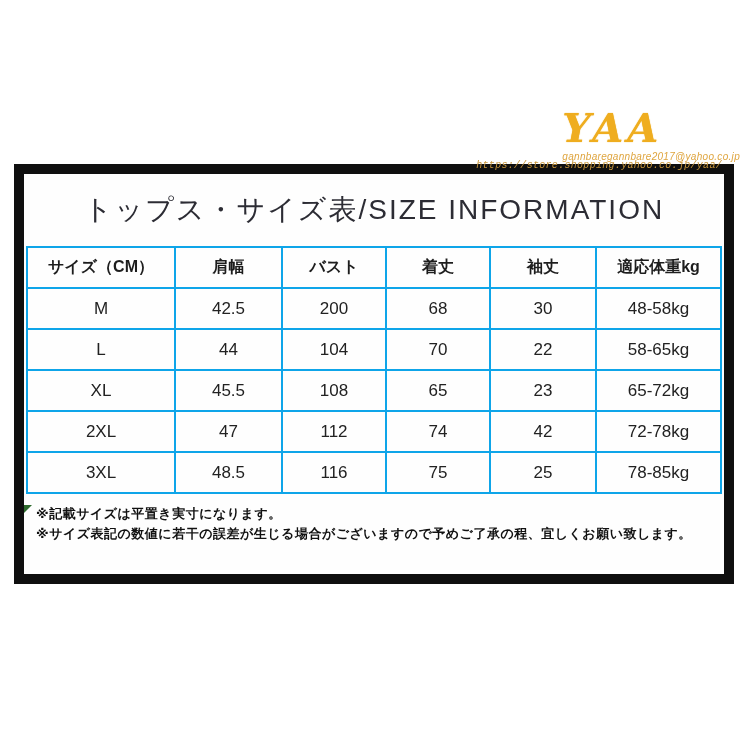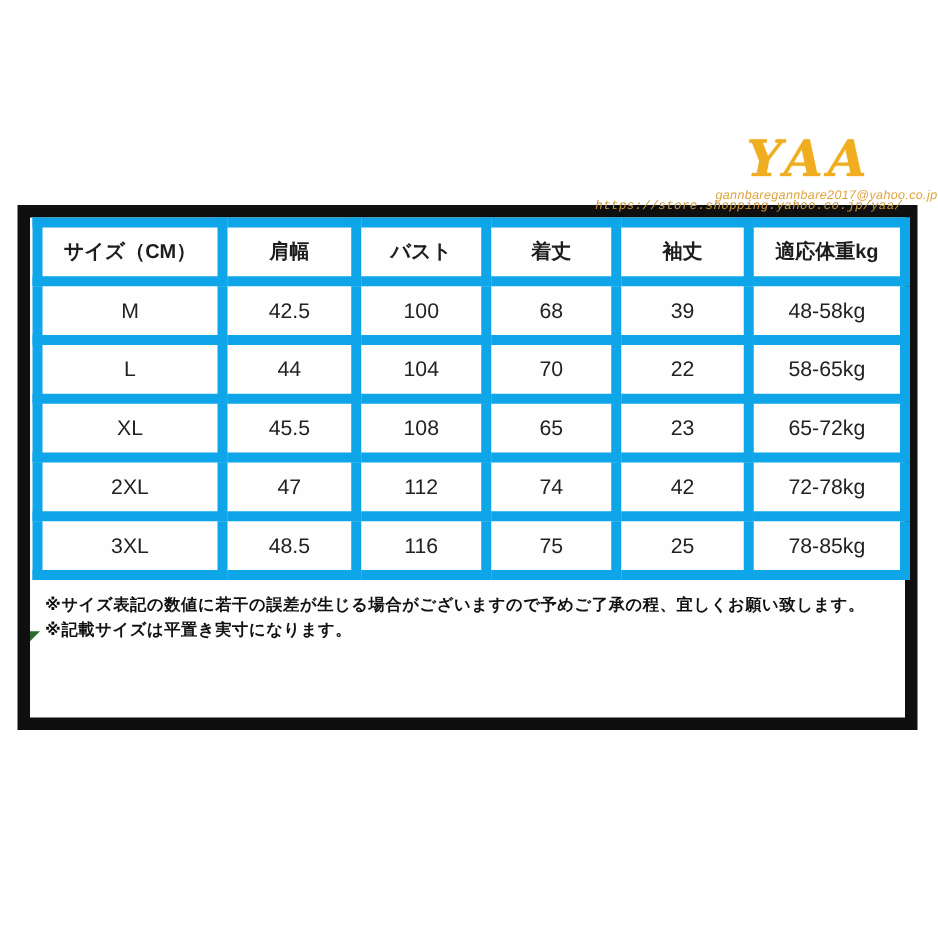--- a/index.html
+++ b/index.html
@@ -2,21 +2,21 @@
 <html><head>
 <meta charset="utf-8">
 <style>
   html,body{margin:0;padding:0;}
   body{
     width:750px;height:750px;position:relative;background:#ffffff;
     font-family:"Liberation Sans","DejaVu Sans",sans-serif;
     overflow:hidden;color:#222;
   }
   
-  .logo-wrap{position:absolute;top:108px;right:0;text-align:center;z-index:6;}
+  .logo-wrap{position:absolute;top:108px;right:10px;text-align:left;z-index:6;}
   .logo-text{
     font-size:40px;font-weight:900;font-style:italic;line-height:1;
     color:#efad1f;letter-spacing:4px;
     text-shadow:0 0 1px #e8a814;
     font-family:"DejaVu Serif","Liberation Serif",serif;
     margin-right:28px;
   }
   .logo-email{
     font-size:10px;font-style:italic;color:#dfa53f;letter-spacing:.3px;
     margin-top:3px;white-space:nowrap;
@@ -38,21 +38,21 @@
   .title{
     font-size:28px;color:#2c2c34;letter-spacing:2px;font-weight:400;
     white-space:nowrap;
   }
   
   table.size-table{
     border-collapse:collapse;table-layout:fixed;
     width:694px;margin:0 2px;
   }
   table.size-table th,table.size-table td{
-    border:8px solid #0ea5e9;height:39px;text-align:center;vertical-align:middle;
+    border:2px solid #0ea5e9;height:39px;text-align:center;vertical-align:middle;
     padding:0;overflow:hidden;white-space:nowrap;
   }
   table.size-table th{font-size:16px;font-weight:600;color:#1d1d1d;}
   table.size-table td{font-size:17px;font-weight:400;color:#222;}
   table.size-table col:nth-child(1){width:148px;}
   table.size-table col:nth-child(2){width:107px;}
   table.size-table col:nth-child(3){width:104px;}
   table.size-table col:nth-child(4){width:104px;}
   table.size-table col:nth-child(5){width:106px;}
   table.size-table col:nth-child(6){width:125px;}
@@ -75,20 +75,23 @@
 <body>
 
 <div class="logo-wrap">
   <div class="logo-text">YAA</div>
   <div class="logo-email">gannbaregannbare2017@yahoo.co.jp</div>
 </div>
 <div class="logo-url">https://store.shopping.yahoo.co.jp/yaa/</div>
 
 <div class="frame">
   <div class="frame-inner">
+    <div class="title-row">
+      <div class="title">トップス・サイズ表/SIZE INFORMATION</div>
+    </div>
 
     <table class="size-table">
       <colgroup>
         <col>
           <col>
           <col>
           <col>
           <col>
           <col>
       </colgroup>
@@ -99,23 +102,23 @@
             <th>バスト</th>
             <th>着丈</th>
             <th>袖丈</th>
             <th>適応体重kg</th>
           </tr>
       </thead>
       <tbody>
           <tr>
             <td>M</td>
             <td>42.5</td>
-            <td>100</td>
+            <td>200</td>
             <td>68</td>
-            <td>39</td>
+            <td>30</td>
             <td>48-58kg</td>
           </tr>
           <tr>
             <td>L</td>
             <td>44</td>
             <td>104</td>
             <td>70</td>
             <td>22</td>
             <td>58-65kg</td>
           </tr>
@@ -140,18 +143,18 @@
             <td>48.5</td>
             <td>116</td>
             <td>75</td>
             <td>25</td>
             <td>78-85kg</td>
           </tr>
         </tbody>
     </table>
 
     <div class="notes">
+        <div class="note-line">※記載サイズは平置き実寸になります。</div>
         <div class="note-line">※サイズ表記の数値に若干の誤差が生じる場合がございますので予めご了承の程、宜しくお願い致します。</div>
-        <div class="note-line">※記載サイズは平置き実寸になります。</div>
       </div>
     <div class="green-artifact"></div>
   </div>
 </div>
 
 </body></html>

